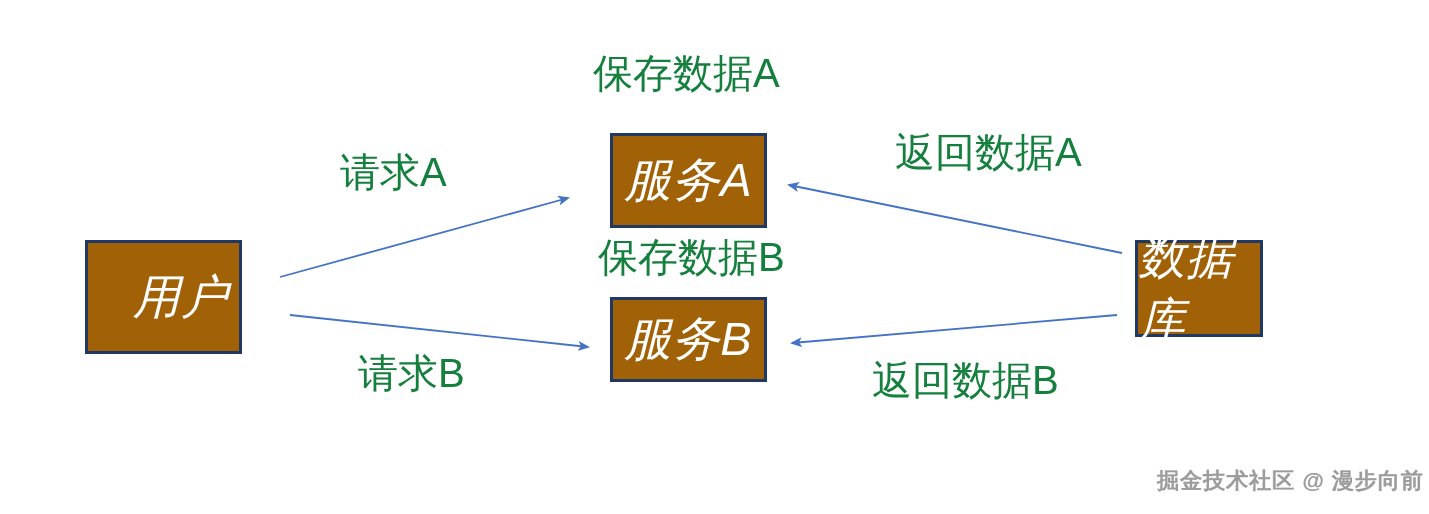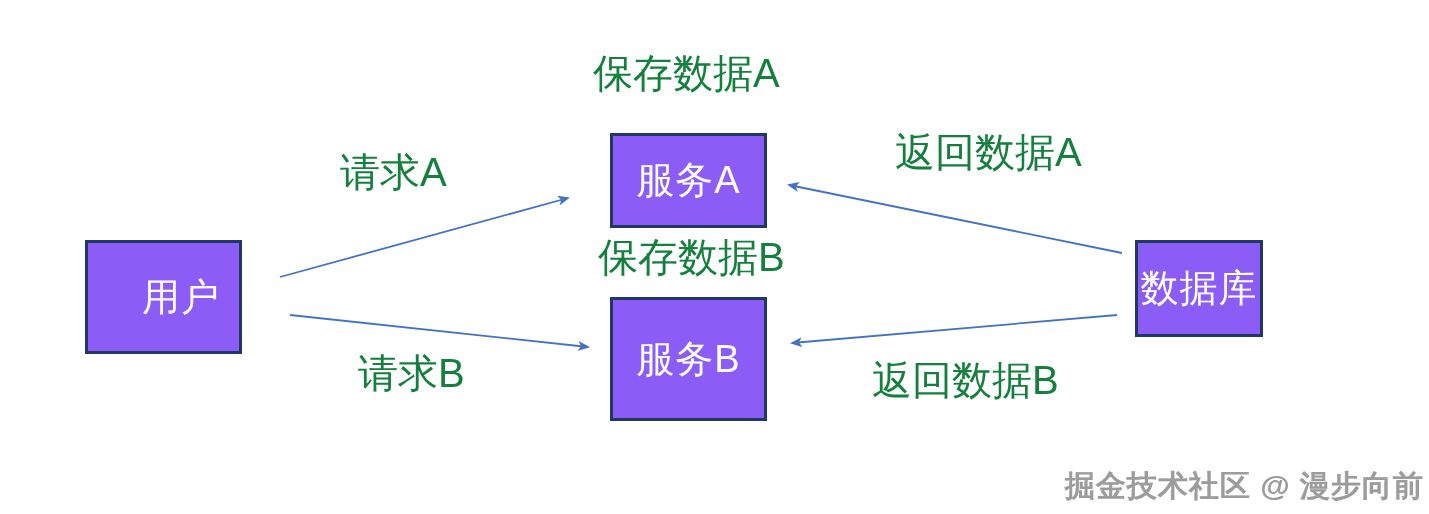--- a/index.html
+++ b/index.html
@@ -17,51 +17,52 @@
   }
   .arrow-layer {
     position: absolute;
     left: 0; top: 0;
     width: 1429px;
     height: 514px;
   }
   .node {
     position: absolute;
     box-sizing: border-box;
-    background: #8b5cf6;
+    background: #a16207;
     border: 3px solid #1F3864;
     color: #ffffff;
-    font-size: 38px;
+    font-size: 47px;
     display: flex;
     align-items: center;
     justify-content: center;
     letter-spacing: 1px;
+    font-style: italic;
   }
   .node-user     { left: 85px;   top: 240px; width: 157px; height: 114px; padding-left: 35px; }
   .node-service-a{ left: 610px;  top: 133px; width: 157px; height: 95px; }
-  .node-service-b{ left: 610px;  top: 297px; width: 157px; height: 124px; }
+  .node-service-b{ left: 610px;  top: 297px; width: 157px; height: 85px; }
   .node-database { left: 1135px; top: 240px; width: 128px; height: 97px; }
   .flabel {
     position: absolute;
     color: #15803d;
     font-size: 40px;
     white-space: nowrap;
     line-height: 1.05;
   }
   .lbl-save-a    { left: 593px; top: 52px;  }
   .lbl-save-b    { left: 598px; top: 236px; }
   .lbl-request-a { left: 340px; top: 151px; }
   .lbl-request-b { left: 358px; top: 352px; }
   .lbl-return-a  { left: 895px; top: 131px; text-align: right; }
   .lbl-return-b  { left: 872px; top: 359px; }
   .watermark {
     position: absolute;
     right: 5px;
     top: 466px;
-    font-size: 30px;
+    font-size: 22px;
     font-weight: bold;
     color: #9c9c9c;
     letter-spacing: 1px;
     text-shadow: 1.5px 1.5px 0 rgba(255,255,255,0.95), -0.5px -0.5px 0 rgba(110,110,110,0.35);
     white-space: nowrap;
   }
 </style>
 </head>
 <body>
 

